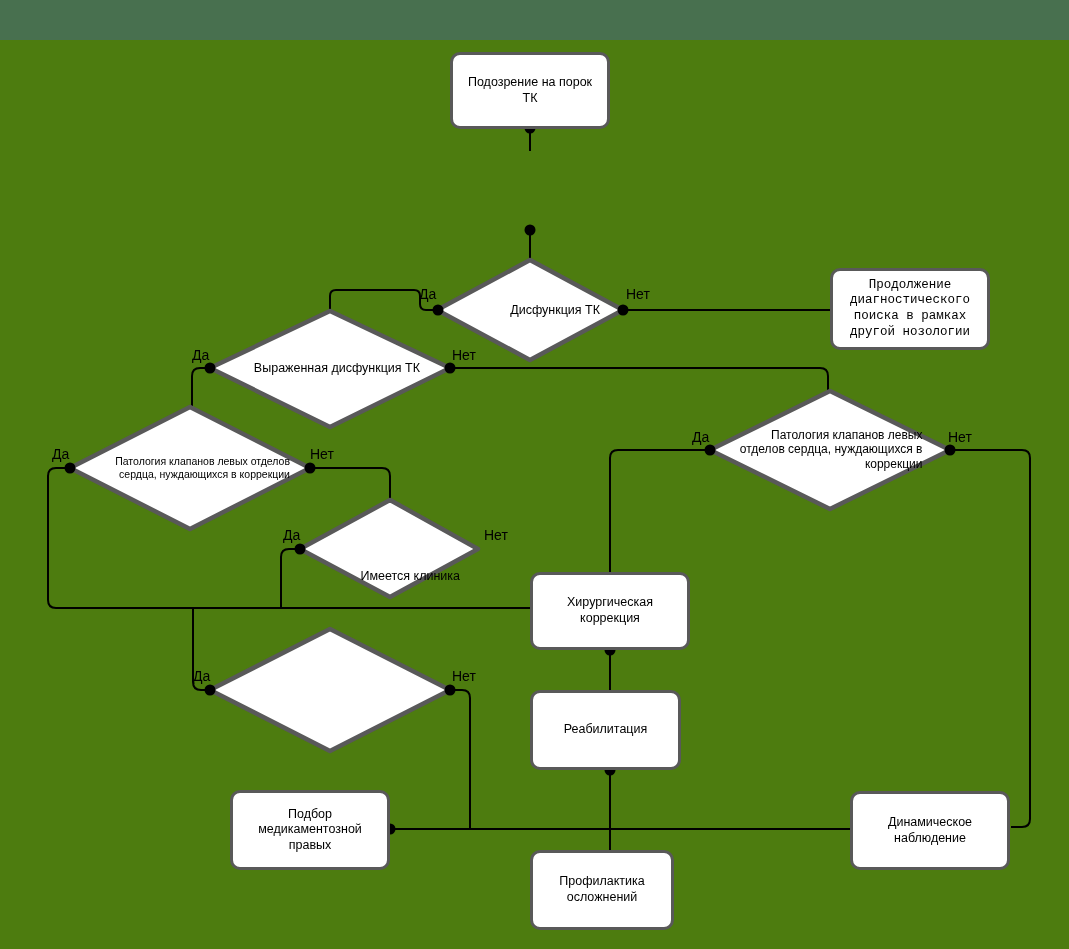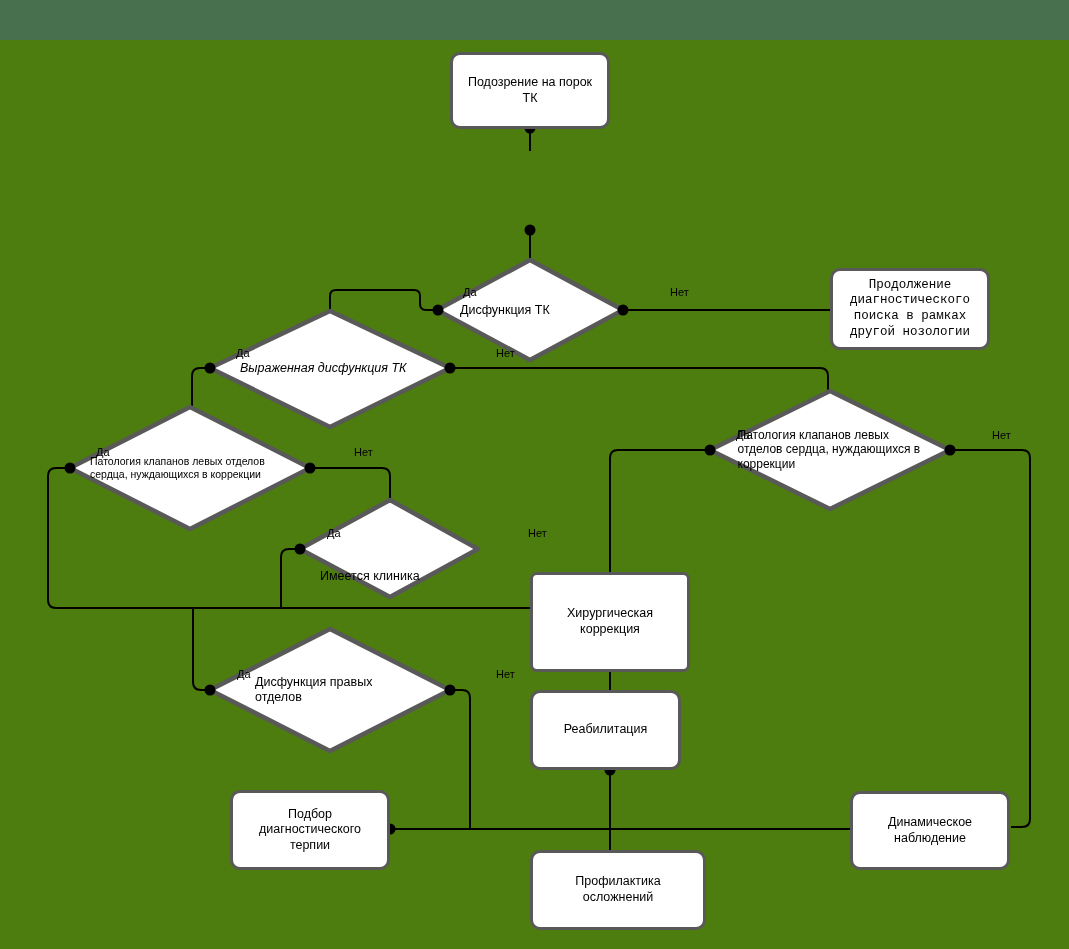--- a/index.html
+++ b/index.html
@@ -37,33 +37,32 @@
     justify-content: center;
     text-align: center;
     font-size: 12.5px;
     line-height: 1.25;
     color: #000000;
     padding: 4px 8px;
   }
   .dlabel {
     position: absolute;
     transform: translate(-50%, -50%);
-    text-align: left;
+    text-align: right;
     font-size: 12.5px;
     line-height: 1.2;
     color: #000000;
   }
   .dlabel.small { font-size: 10.5px; }
   .dlabel.mid   { font-size: 12px; }
   .elabel {
     position: absolute;
-    font-size: 11px;
+    font-size: 14px;
     color: #000000;
     white-space: nowrap;
-    padding-left: 44px;
   }
   svg { display: block; }
   .diamond {
     fill: #ffffff;
     stroke: #595959;
     stroke-width: 4.5;
     stroke-linejoin: round;
   }
   .edge {
     fill: none;
@@ -126,46 +125,45 @@
 
   <div class="box" style="left:450px; top:52px; width:160px; height:77px;">
     <span>Подозрение на порок ТК</span>
   </div>
 
 
   <div class="box" style="left:830px; top:268px; width:160px; height:82px;font-family:Liberation Mono, monospace;">
     <span>Продолжение диагностического поиска в рамках другой нозологии</span>
   </div>
 
-  <div class="box" style="left:530px; top:572px; width:160px; height:100px;border-radius:7px;">
+  <div class="box" style="left:530px; top:572px; width:160px; height:78px;">
     <span>Хирургическая коррекция</span>
   </div>
 
   <div class="box" style="left:530px; top:690px; width:151px; height:80px;">
     <span>Реабилитация</span>
   </div>
 
   <div class="box" style="left:230px; top:790px; width:160px; height:80px;">
-    <span>Подбор диагностического терпии</span>
+    <span>Подбор медикаментозной правых</span>
   </div>
 
   <div class="box" style="left:850px; top:791px; width:160px; height:79px;">
     <span>Динамическое наблюдение</span>
   </div>
 
-  <div class="box" style="left:530px; top:850px; width:176px; height:80px;text-align:center;">
+  <div class="box" style="left:530px; top:850px; width:144px; height:80px;text-align:center;">
     <span>Профилактика осложнений</span>
   </div>
 
   <div class="dlabel" style="left:530px; top:310px; width:140px;">Дисфункция ТК</div>
-  <div class="dlabel" style="left:330px; top:368px; width:180px;font-style:italic;">Выраженная дисфункция ТК</div>
+  <div class="dlabel" style="left:330px; top:368px; width:180px;">Выраженная дисфункция ТК</div>
   <div class="dlabel small" style="left:190px; top:468px; width:200px;">Патология клапанов левых отделов сердца, нуждающихся в коррекции</div>
   <div class="dlabel" style="left:390px; top:576px; width:140px;">Имеется клиника</div>
   <div class="dlabel mid" style="left:830px; top:450px; width:185px;">Патология клапанов левых отделов сердца, нуждающихся в коррекции</div>
-  <div class="dlabel" style="left:330px; top:690px; width:150px;">Дисфункция правых отделов</div>
 
   <div class="elabel" style="left:419px; top:286px;">Да</div>
   <div class="elabel" style="left:626px; top:286px;">Нет</div>
 
   <div class="elabel" style="left:192px; top:347px;">Да</div>
   <div class="elabel" style="left:452px; top:347px;">Нет</div>
 
   <div class="elabel" style="left:52px; top:446px;">Да</div>
   <div class="elabel" style="left:310px; top:446px;">Нет</div>
 

